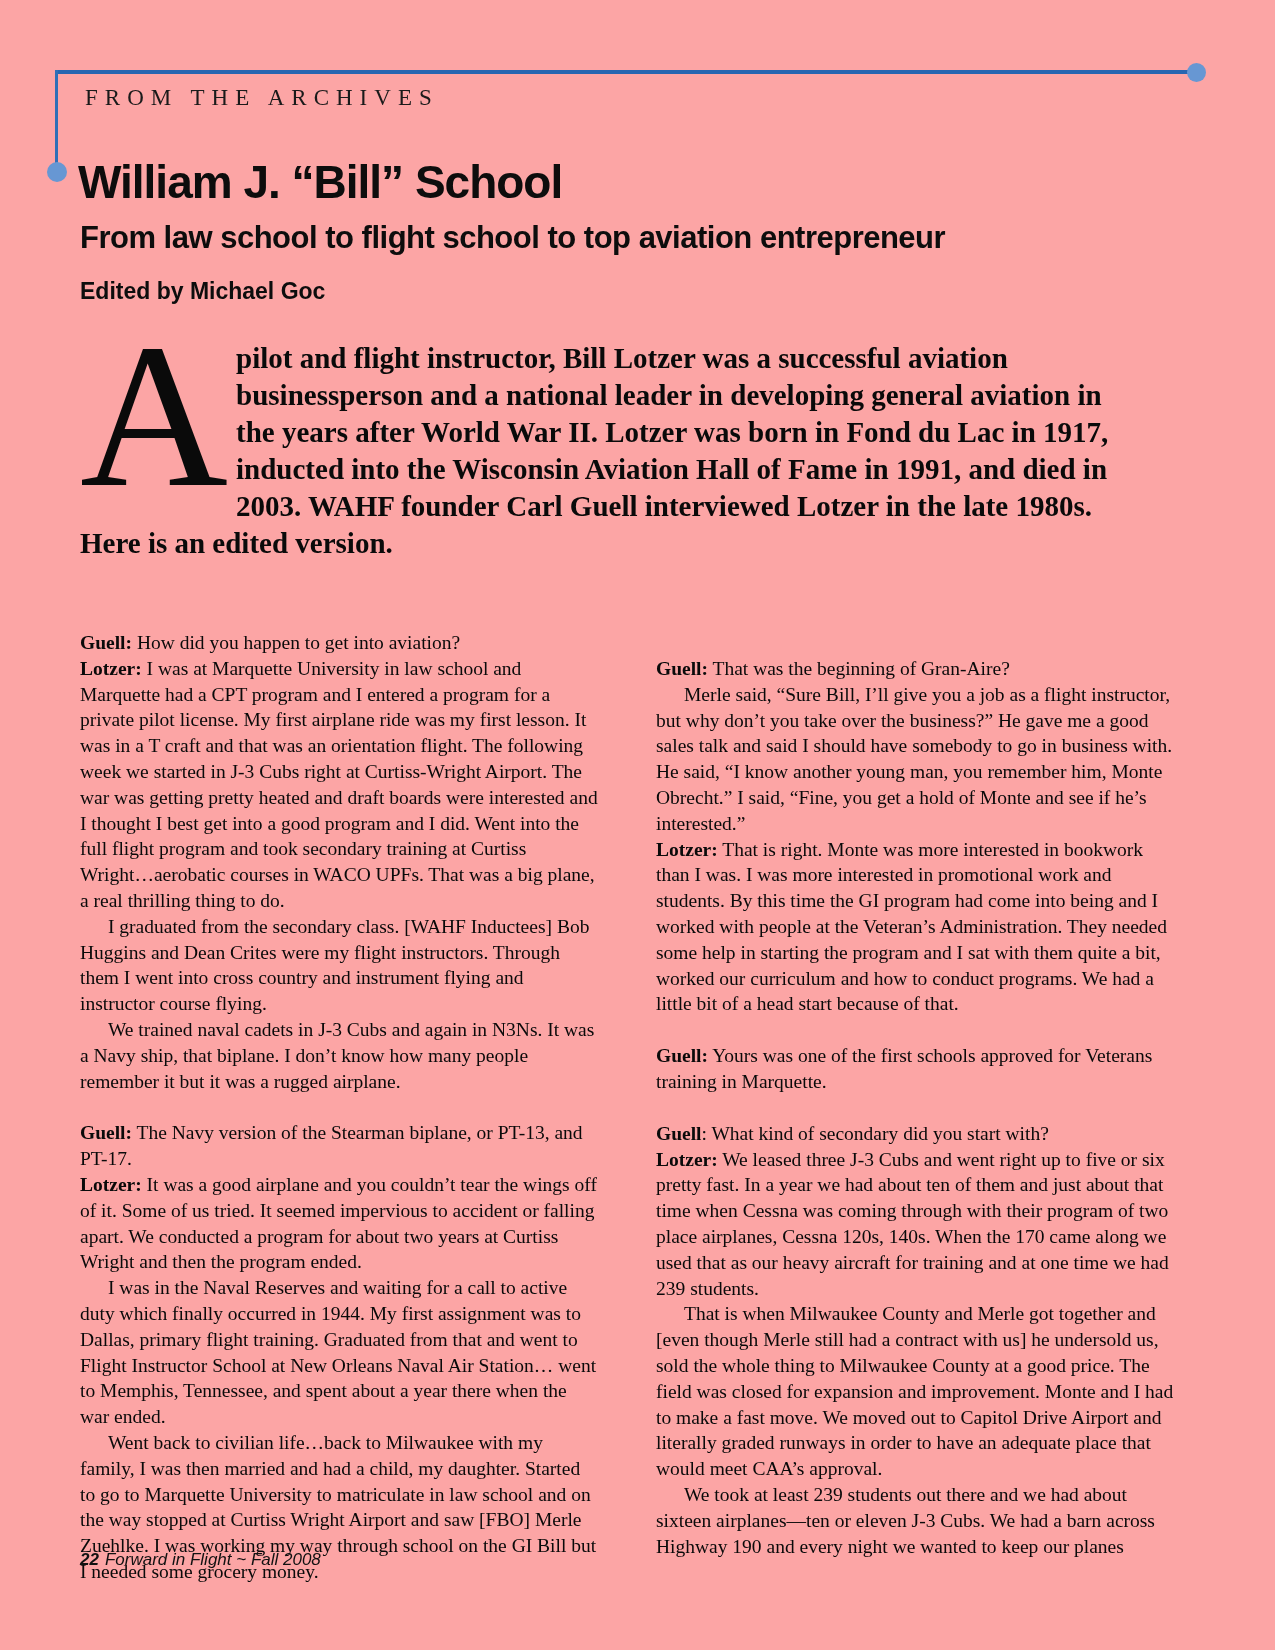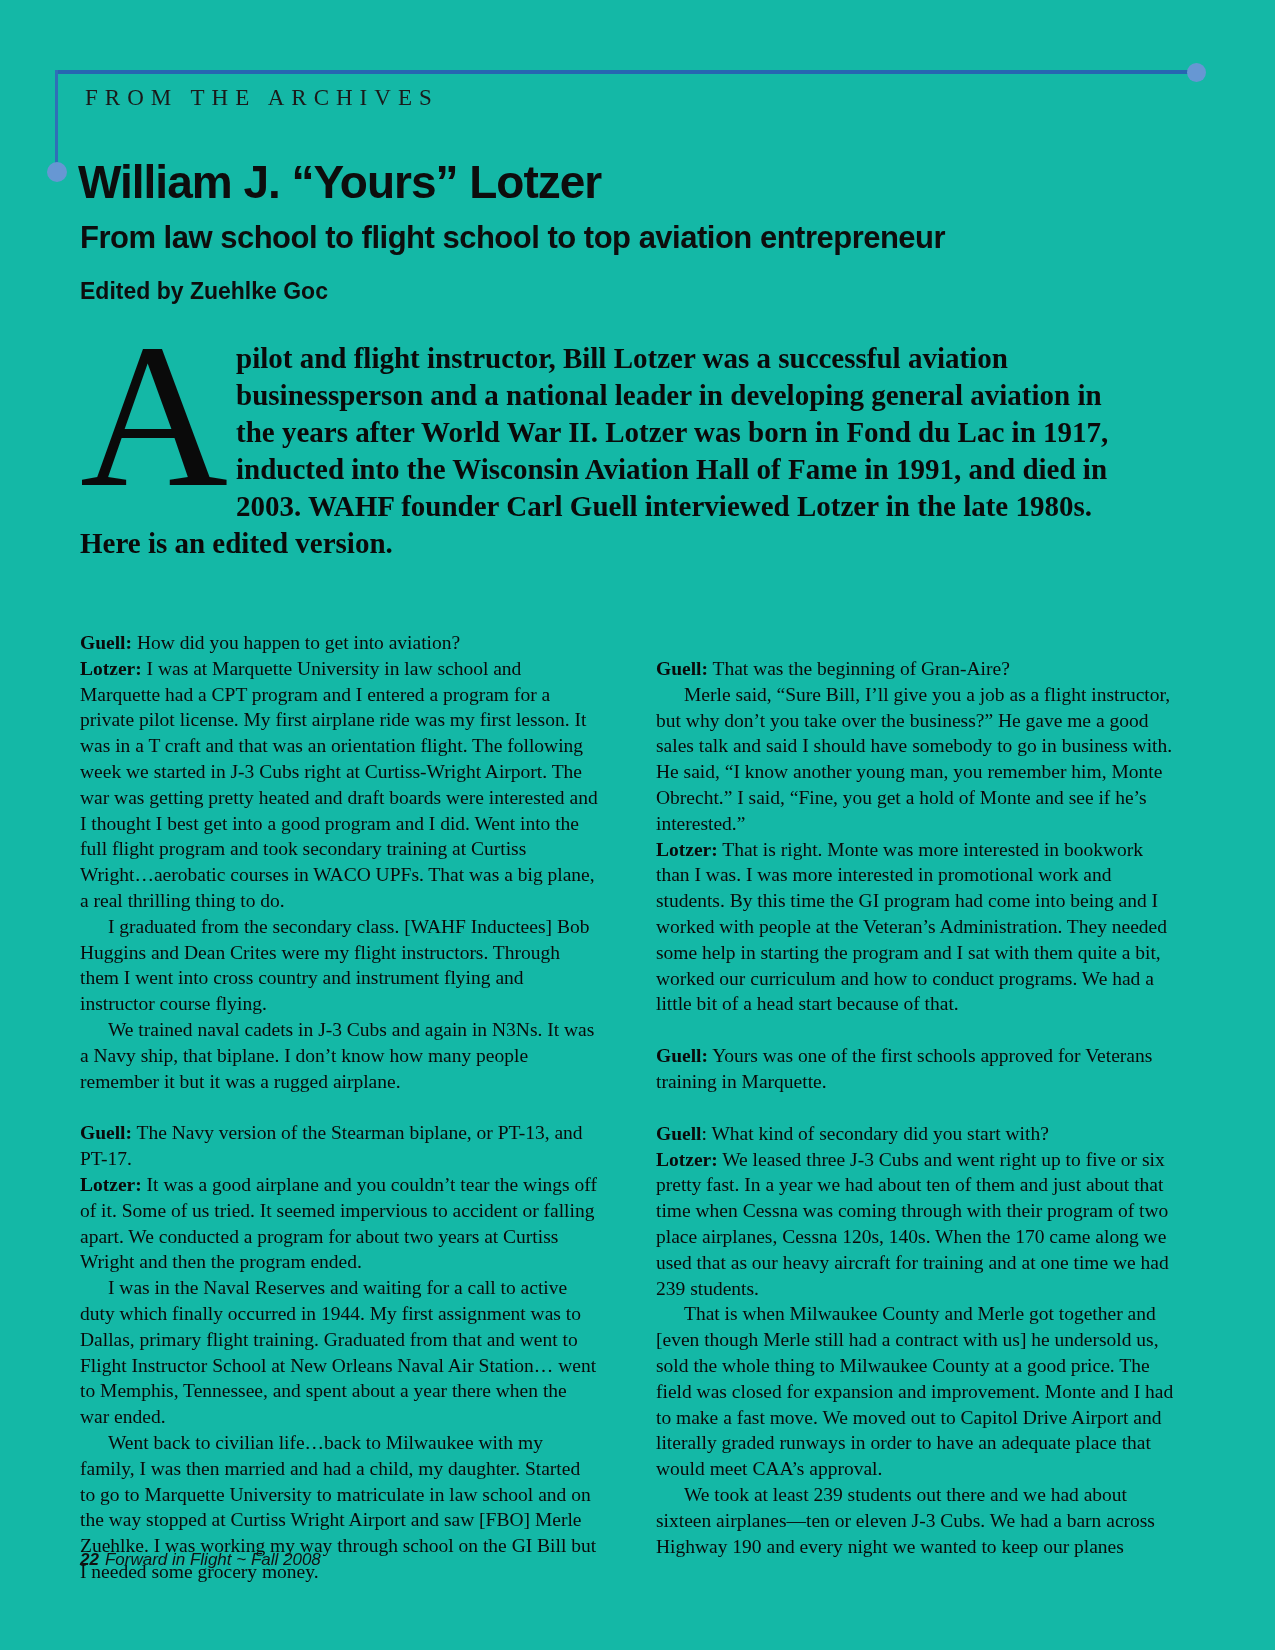--- a/index.html
+++ b/index.html
@@ -1,21 +1,21 @@
 <!DOCTYPE html>
 <html><head>
 <meta charset="utf-8">
 <style>
   * { margin: 0; padding: 0; box-sizing: border-box; }
   html, body { background: #ffffff; }
   .page {
     position: relative;
     width: 1275px;
     height: 1650px;
-    background: #14b8a6;
+    background: #fca5a5;
     font-family: "Liberation Serif", serif;
     color: #111111;
     overflow: hidden;
   }
   
   .accent-h {
     position: absolute;
     left: 57px; top: 70px;
     width: 1140px; height: 4px;
     background: #2766b1;
@@ -128,23 +128,23 @@
 <body>
 
 <div class="page">
 
   <div class="accent-h"></div>
   <div class="accent-v"></div>
   <div class="dot dot-right"></div>
   <div class="dot dot-left"></div>
 
   <div class="kicker">FROM THE ARCHIVES</div>
-  <h1 class="title">William J. “Yours” Lotzer</h1>
+  <h1 class="title">William J. “Bill” School</h1>
   <h2 class="subtitle">From law school to flight school to top aviation entrepreneur</h2>
-  <div class="byline">Edited by Zuehlke Goc</div>
+  <div class="byline">Edited by Michael Goc</div>
 
   <div class="intro"><span class="dropcap">A</span><span>pilot and flight instructor, Bill Lotzer was a successful aviation businessperson and a national leader in developing general aviation in the years after World War II. Lotzer was born in Fond du Lac in 1917, inducted into the Wisconsin Aviation Hall of Fame in 1991, and died in 2003. WAHF founder Carl Guell interviewed Lotzer in the late 1980s. Here is an edited version.</span></div>
 
   <div class="columns">
 
     <div class="col">
       <p class="para"><b class="spk">Guell:</b><span> How did you happen to get into aviation?</span></p>
       <p class="para"><b class="spk">Lotzer:</b><span> I was at Marquette University in law school and Marquette had a CPT program and I entered a program for a private pilot license. My first airplane ride was my first lesson. It was in a T craft and that was an orientation flight. The following week we started in J-3 Cubs right at Curtiss-Wright Airport. The war was getting pretty heated and draft boards were interested and I thought I best get into a good program and I did. Went into the full flight program and took secondary training at Curtiss Wright…aerobatic courses in WACO UPFs. That was a big plane, a real thrilling thing to do.</span></p>
       <p class="para indent"><span>I graduated from the secondary class. [WAHF Inductees] Bob Huggins and Dean Crites were my flight instructors. Through them I went into cross country and instrument flying and instructor course flying.</span></p>
       <p class="para indent"><span>We trained naval cadets in J-3 Cubs and again in N3Ns. It was a Navy ship, that biplane. I don’t know how many people remember it but it was a rugged airplane.</span></p>

